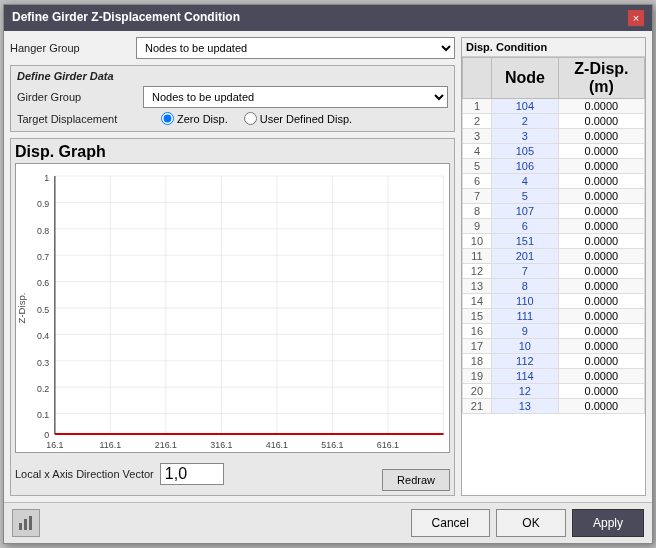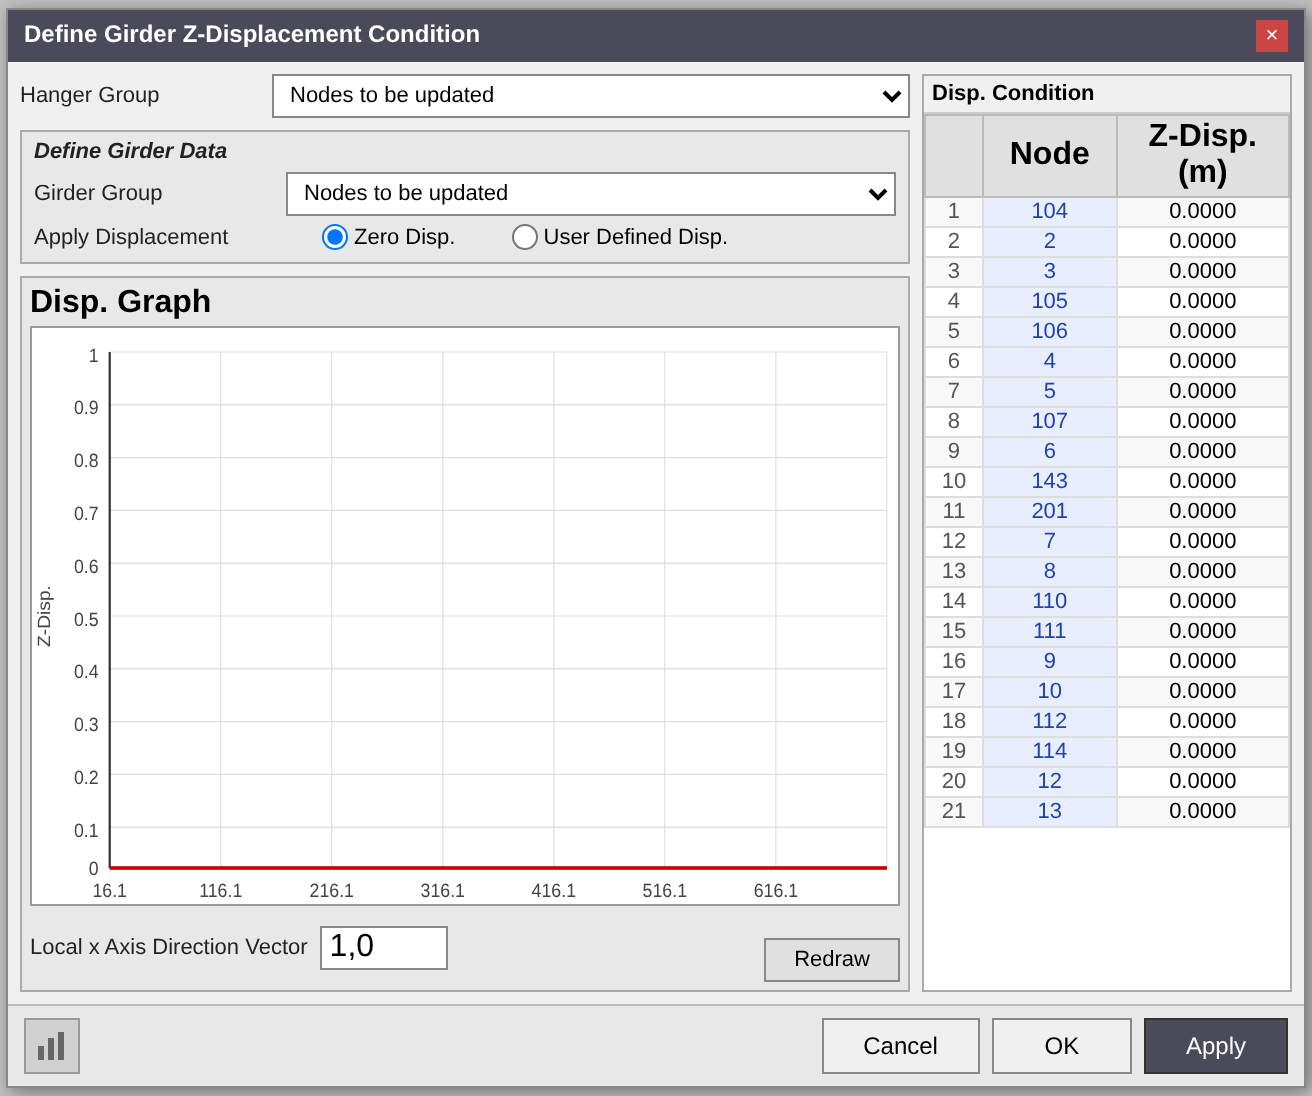--- a/index.html
+++ b/index.html
@@ -95,21 +95,21 @@
     }
     .define-girder-section {
       border: 1px solid #aaa;
       padding: 4px 6px;
       background: #e8e8e8;
       margin-bottom: 2px;
     }
     .radio-group {
       display: flex;
       align-items: center;
-      gap: 28px;
+      gap: 16px;
       padding-left: 18px;
     }
     .radio-item {
       display: flex;
       align-items: center;
       gap: 3px;
       font-size: 11px;
     }
     .disp-graph-section {
       border: 1px solid #aaa;
@@ -254,21 +254,21 @@
 
       <div class="define-girder-section">
         <div class="section-label">Define Girder Data</div>
         <div class="form-row" style="margin-top:4px;">
           <span class="form-label">Girder Group</span>
           <select class="form-select">
             <option>Nodes to be updated</option>
           </select>
         </div>
         <div class="form-row" style="margin-top:4px;">
-          <span class="form-label">Apply Displacement</span>
+          <span class="form-label">Target Displacement</span>
           <div class="radio-group">
             <label class="radio-item">
               <input type="radio" name="disp_type" checked="" style="">
               <span>Zero Disp.</span>
             </label>
             <label class="radio-item">
               <input type="radio" name="disp_type" style="">
               <span>User Defined Disp.</span>
             </label>
           </div>
@@ -392,21 +392,21 @@
                 <td class="node-id">107</td>
                 <td>0.0000</td>
               </tr>
               <tr>
                 <td class="row-num">9</td>
                 <td class="node-id">6</td>
                 <td>0.0000</td>
               </tr>
               <tr>
                 <td class="row-num">10</td>
-                <td class="node-id">143</td>
+                <td class="node-id">151</td>
                 <td>0.0000</td>
               </tr>
               <tr>
                 <td class="row-num">11</td>
                 <td class="node-id">201</td>
                 <td>0.0000</td>
               </tr>
               <tr>
                 <td class="row-num">12</td>
                 <td class="node-id">7</td>

